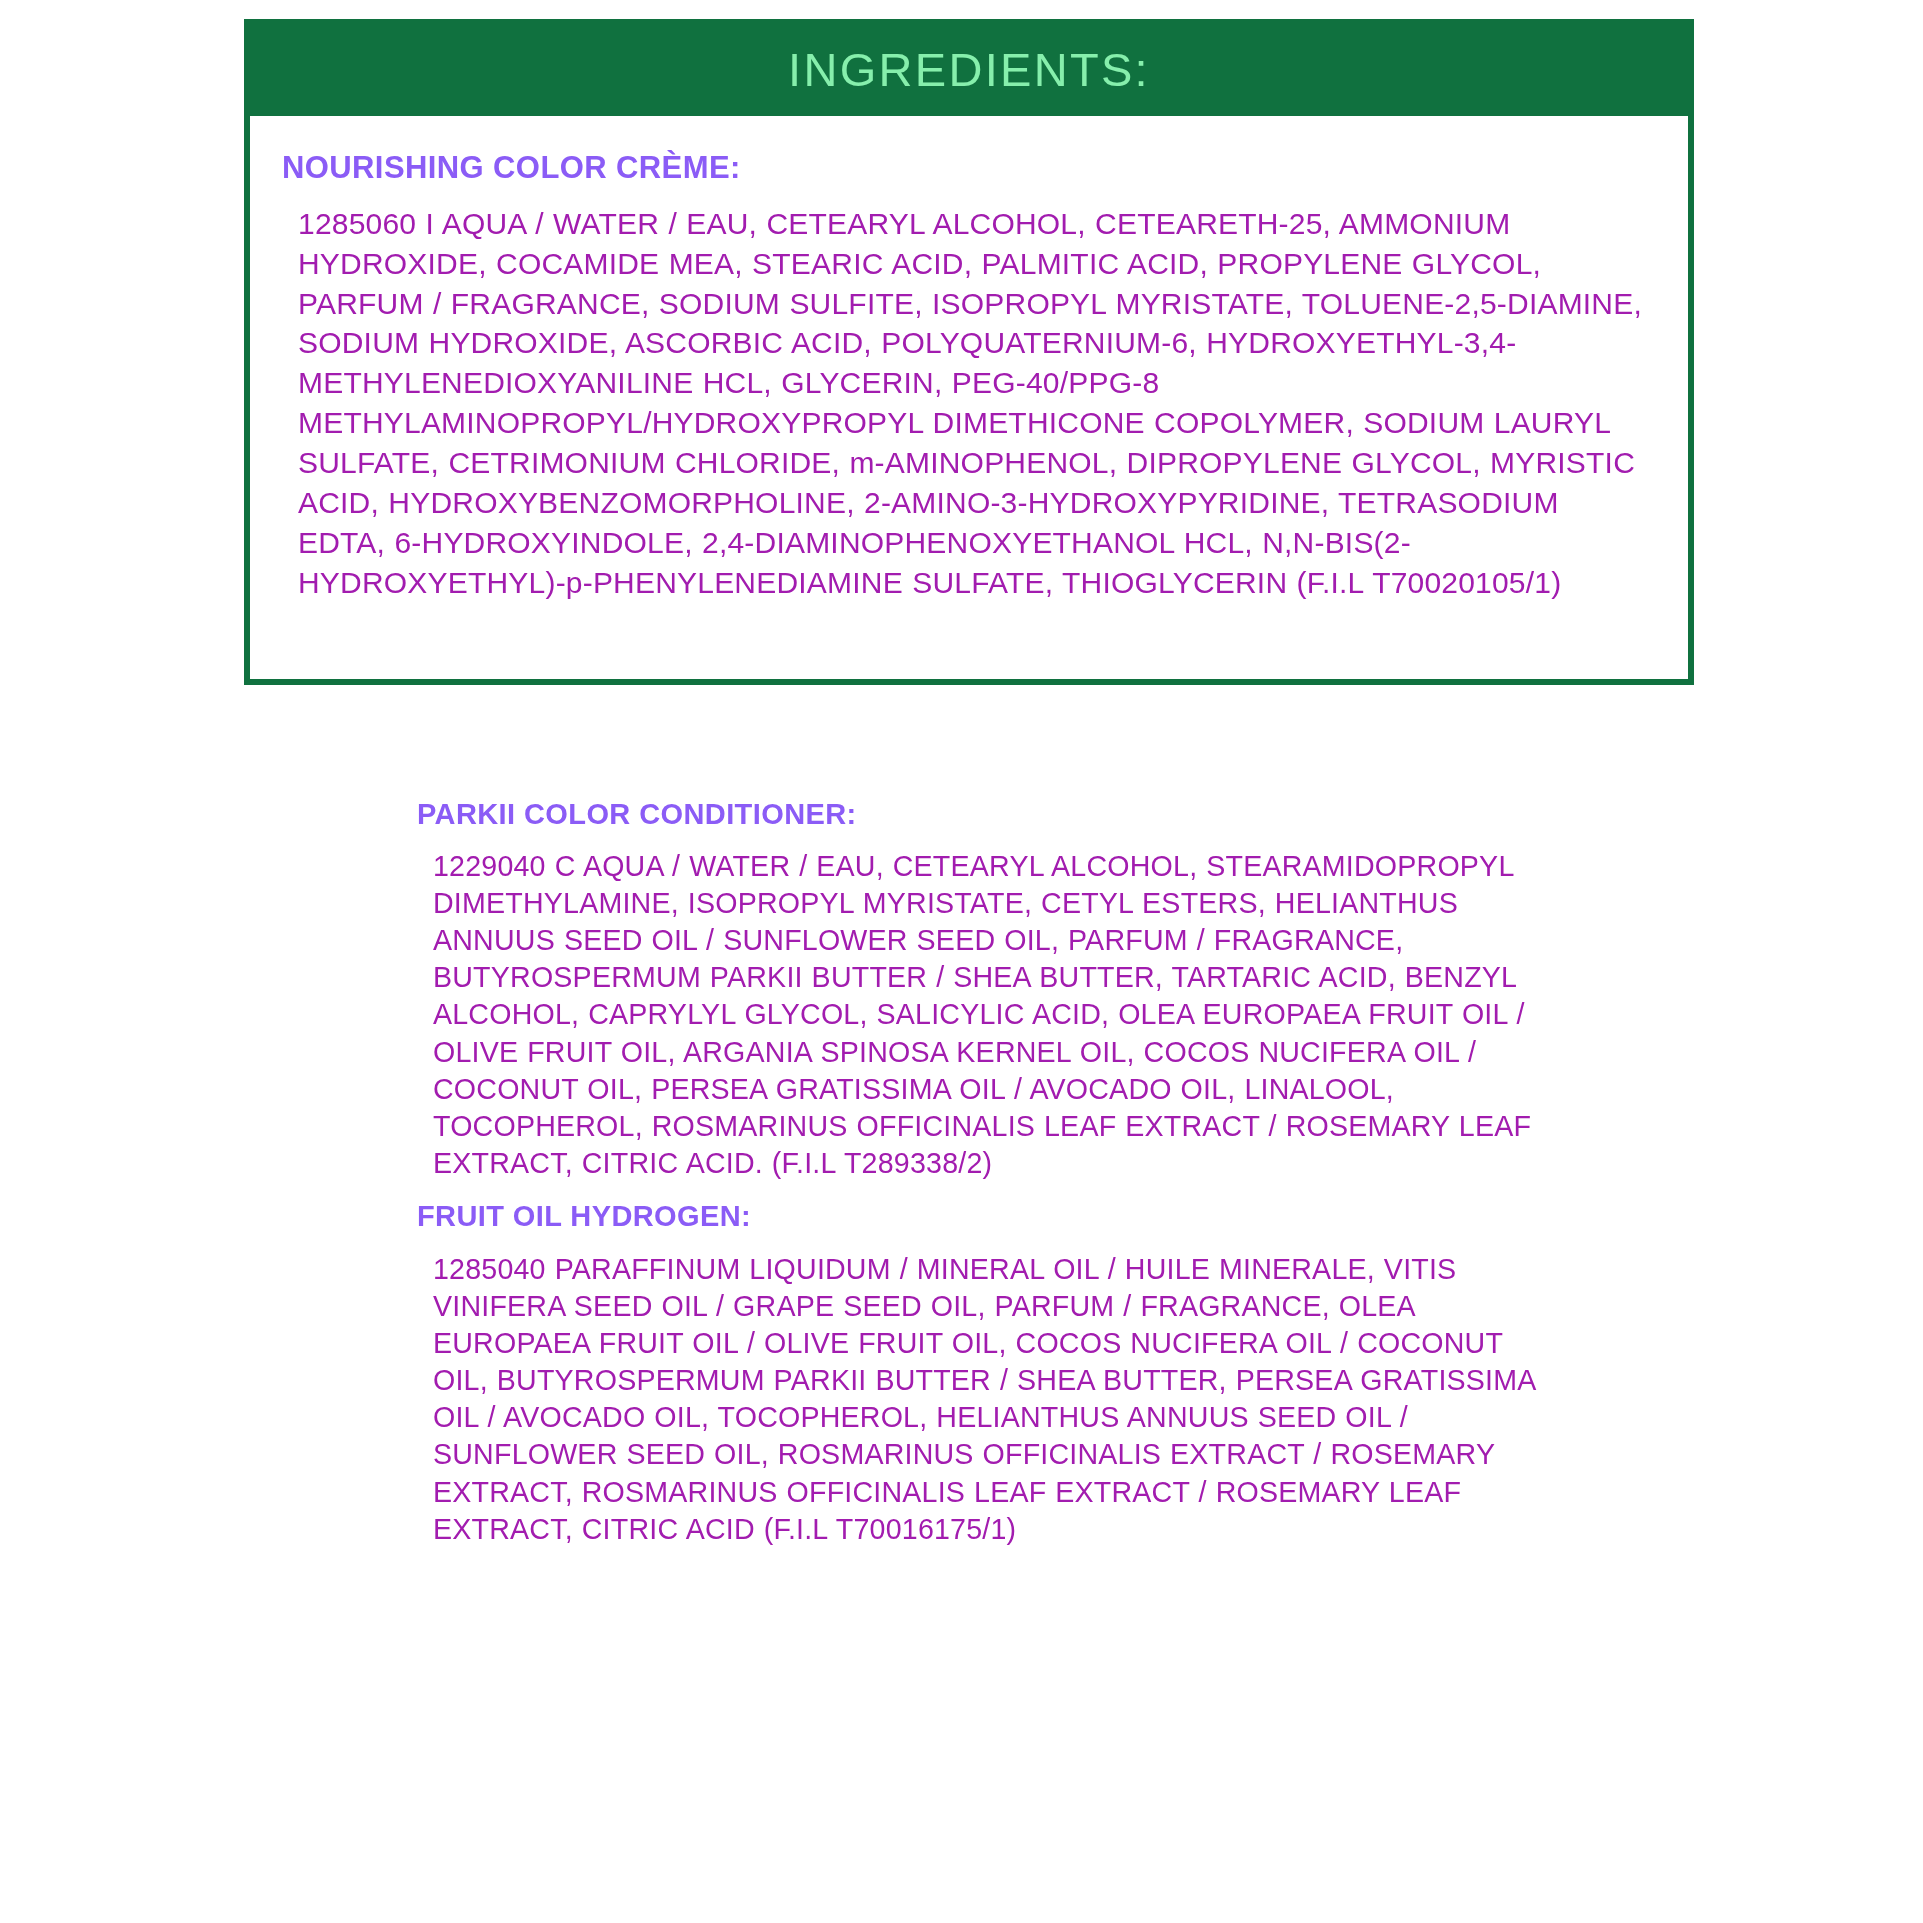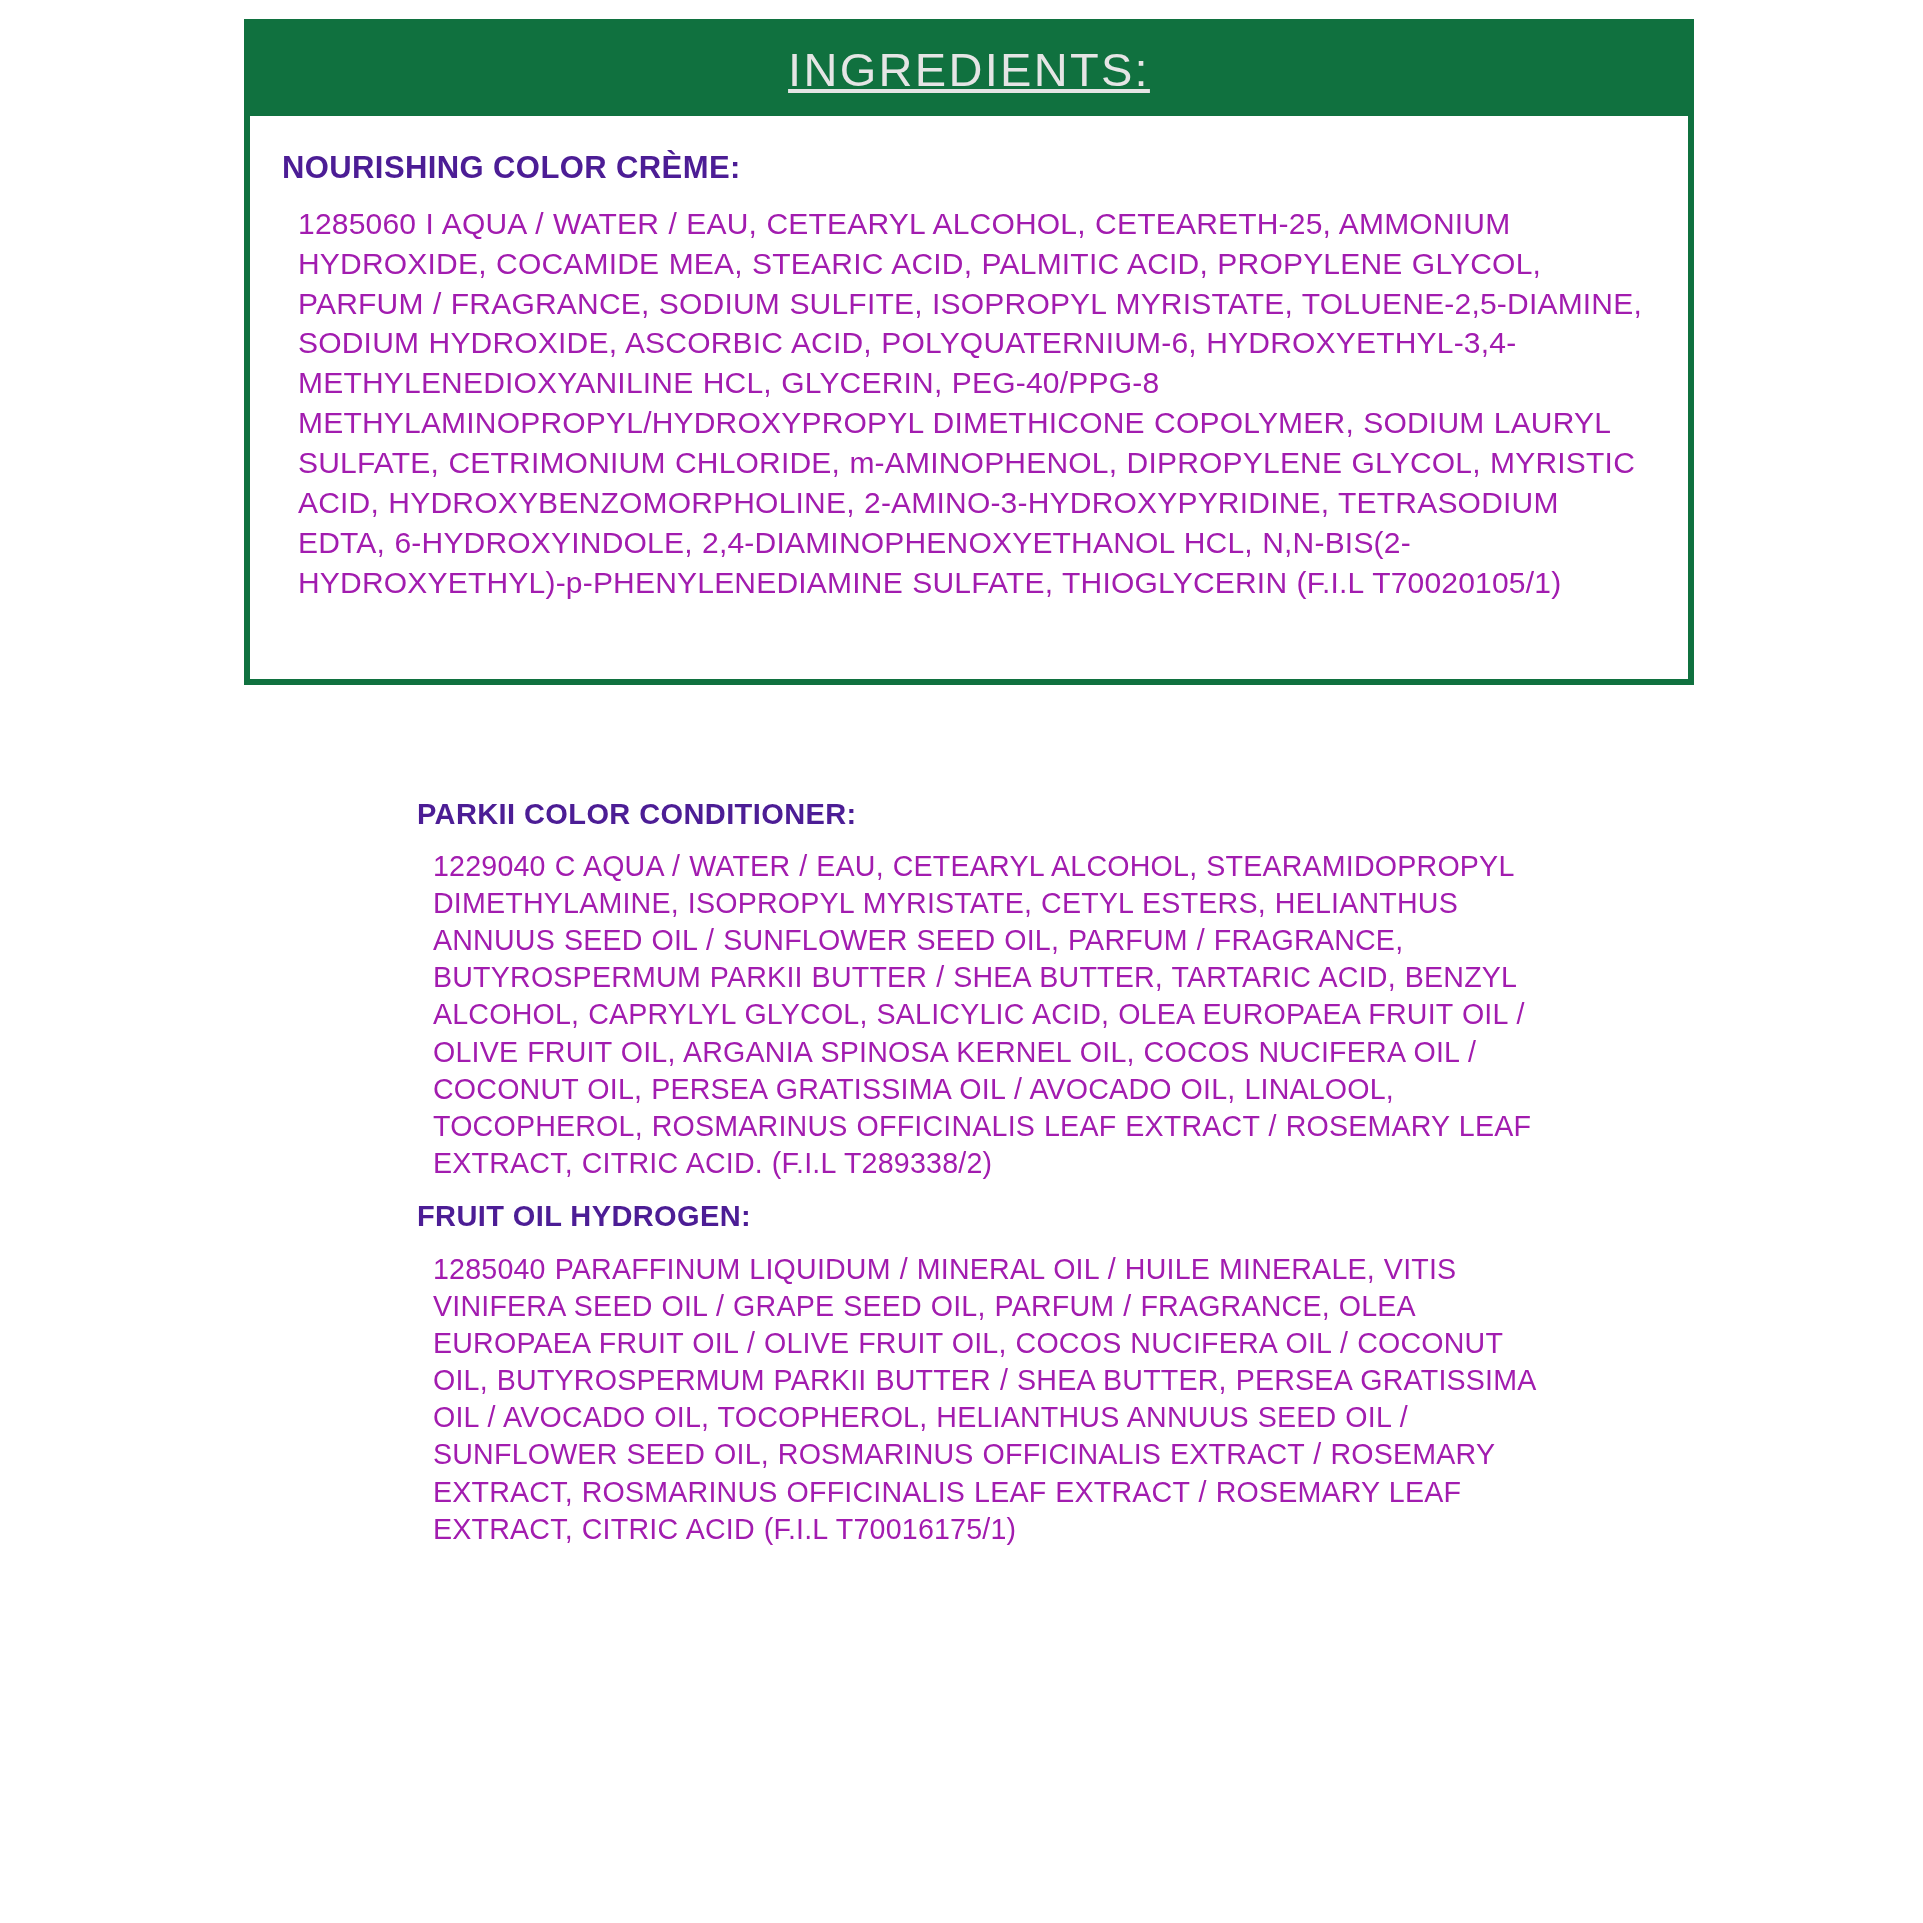--- a/index.html
+++ b/index.html
@@ -28,37 +28,36 @@
     position: absolute;
     left: 244px;
     top: 19px;
     width: 1450px;
     border: 6.8px solid #10713f;
     box-sizing: border-box;
     background: #ffffff;
   }
   .panel-header {
     background: #10713f;
-    color: #e5e5e5;
+    color: #86efac;
     text-align: center;
     font-size: 47px;
     letter-spacing: 2.3px;
     font-weight: 400;
     padding: 16.5px 0 19.5px 0;
     font-family: "Liberation Sans Narrow", "Liberation Sans", sans-serif;
-    text-decoration: underline;
   }
   .panel-body {
     padding: 33px 30px 60px 32px;
   }
   .section-title {
     font-size: 31px;
     font-weight: 700;
     letter-spacing: 0.4px;
-    color: #4c1d95;
+    color: #8b5cf6;
     margin: 0 0 7.5px 0;
     line-height: 1.25;
   }
   .ing-text {
     font-size: 30px;
     line-height: 1.33;
     color: #a21caf;
     letter-spacing: 0.2px;
     margin: 16px;
     word-spacing: 0.8px;

